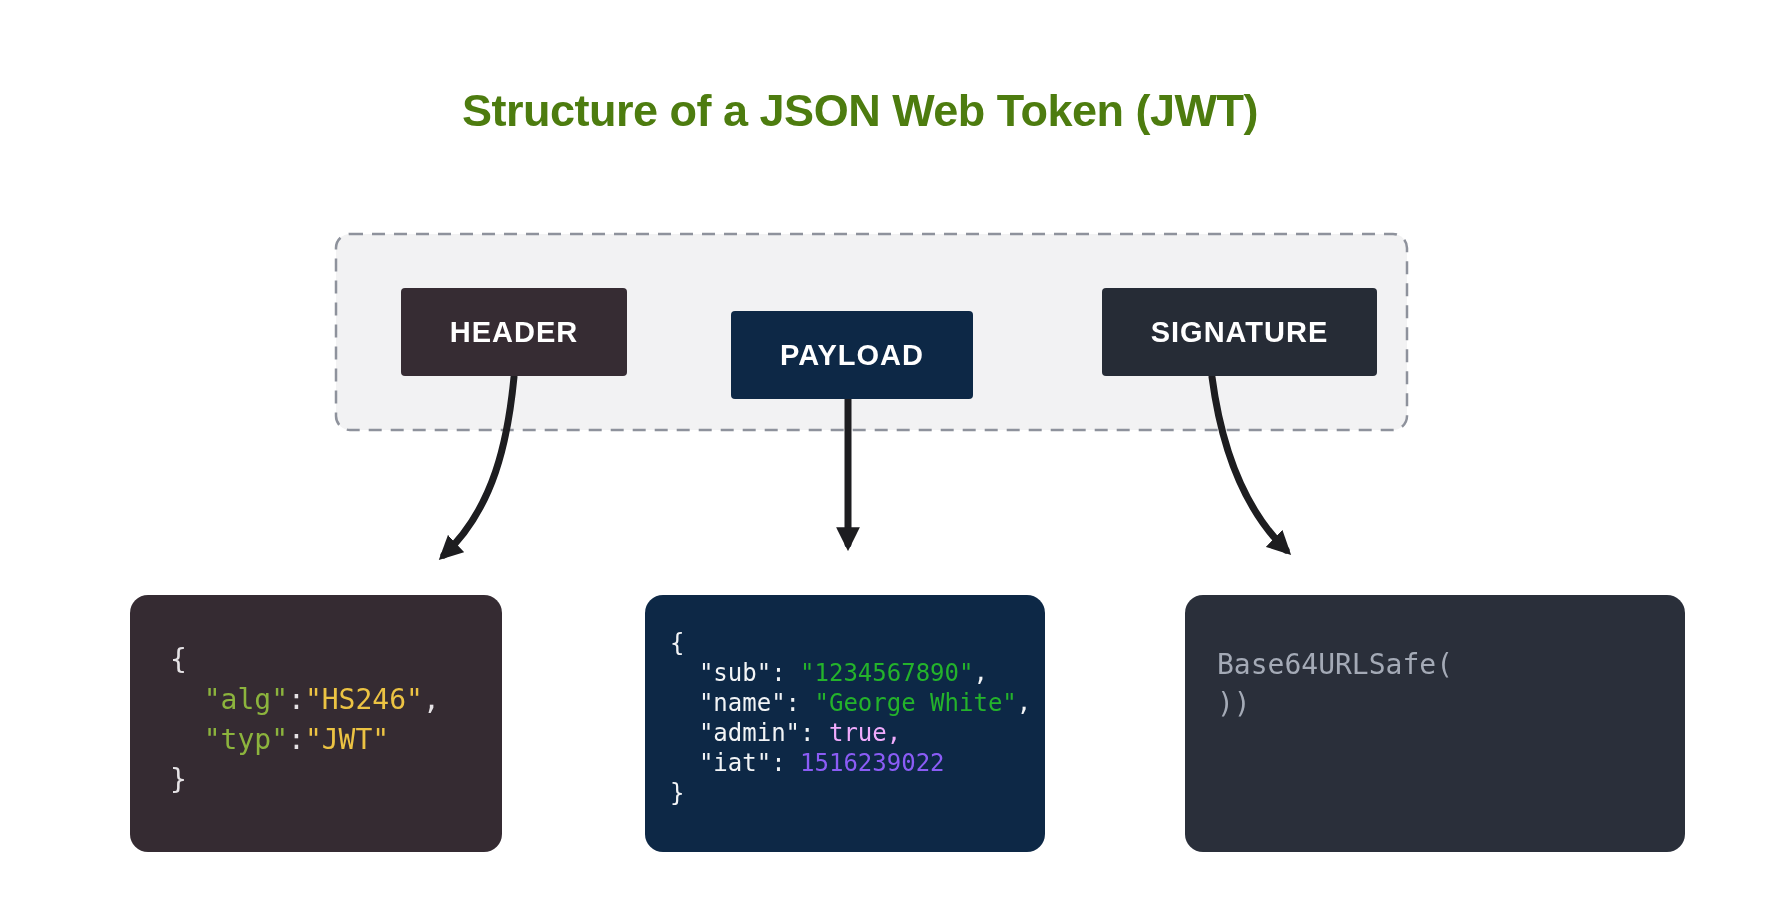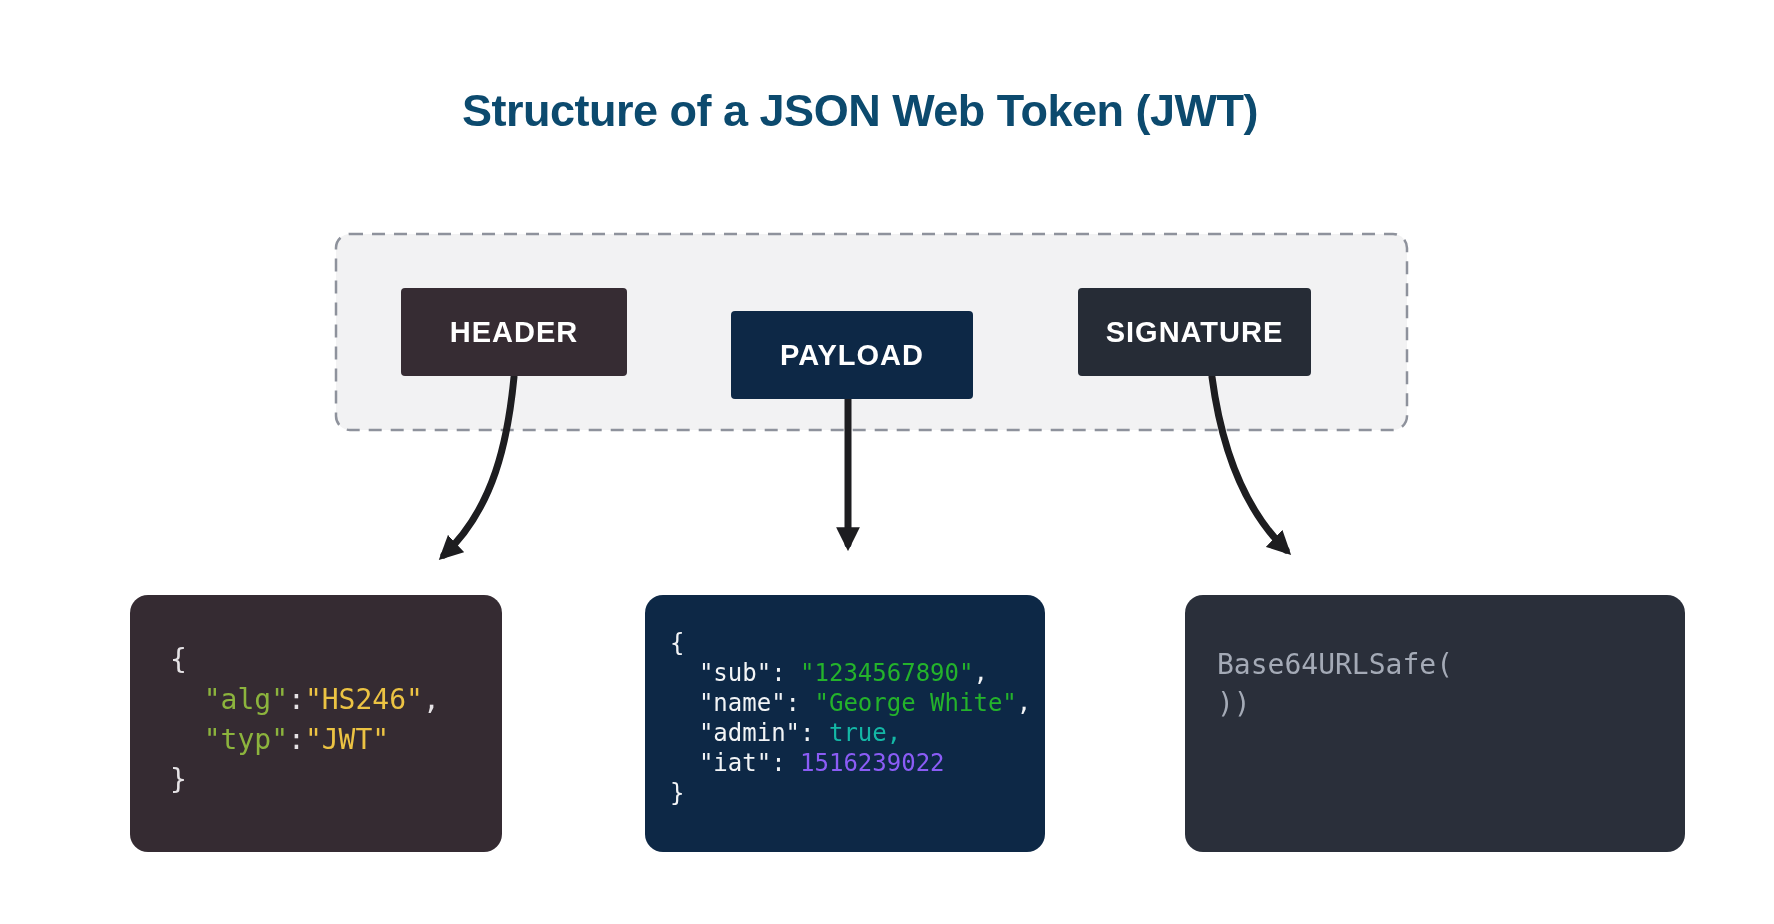--- a/index.html
+++ b/index.html
@@ -2,34 +2,34 @@
 <html><head>
 <meta charset="utf-8">
 <style>
   html,body{margin:0;padding:0;background:#ffffff;}
   .canvas{
     position:relative;width:1774px;height:924px;background:#ffffff;
     overflow:hidden;font-family:"Liberation Sans",sans-serif;
   }
   .page-title{
     position:absolute;top:85px;left:0;width:1720px;margin:0;
-    text-align:center;font-size:45px;font-weight:bold;color:#0c4a6e;
+    text-align:center;font-size:45px;font-weight:bold;color:#4d7c0f;
     letter-spacing:-0.5px;
   }
   .overlay-svg{position:absolute;top:0;left:0;width:1774px;height:924px;pointer-events:none;}
   .pill{
     position:absolute;top:288px;height:88px;border-radius:4px;
     display:flex;align-items:center;justify-content:center;
   }
   .pill span{
     color:#ffffff;font-weight:bold;font-size:29px;letter-spacing:1px;
   }
   .pill-header{left:401px;width:226px;background:#362c33;}
   .pill-payload{left:731px;width:242px;background:#0d2846;margin-top:23px;}
-  .pill-signature{left:1078px;width:233px;background:#262c36;}
+  .pill-signature{left:1102px;width:275px;background:#262c36;}
   .code{
     position:absolute;top:595px;height:257px;margin:0;border-radius:18px;
     box-sizing:border-box;white-space:pre;overflow:hidden;
     font-family:"DejaVu Sans Mono",monospace;
   }
   .code-header{
     left:130px;width:372px;background:#352b32;
     padding:45px 0 0 40px;font-size:28px;line-height:40px;
   }
   .code-payload{
@@ -38,21 +38,21 @@
   }
   .code-signature{
     left:1185px;width:500px;background:#2a2f3a;
     padding:50px 0 15px 32px;font-size:28px;line-height:39px;
   }
   .tok-p1{color:#e6e3e6;}
   .tok-k1{color:#8cb43d;}
   .tok-v1{color:#ecc343;}
   .tok-p2{color:#f2f4f6;}
   .tok-s2{color:#24b32b;}
-  .tok-b2{color:#14b8a6;text-align:right;}
+  .tok-b2{color:#f0abfc;text-align:right;}
   .tok-n2{color:#8b5cf6;}
   .tok-t3{color:#a4aab6;}
 </style>
 </head>
 <body>
 
 <div class="canvas">
 
   <h1 class="page-title">Structure of a JSON Web Token (JWT)</h1>
 

